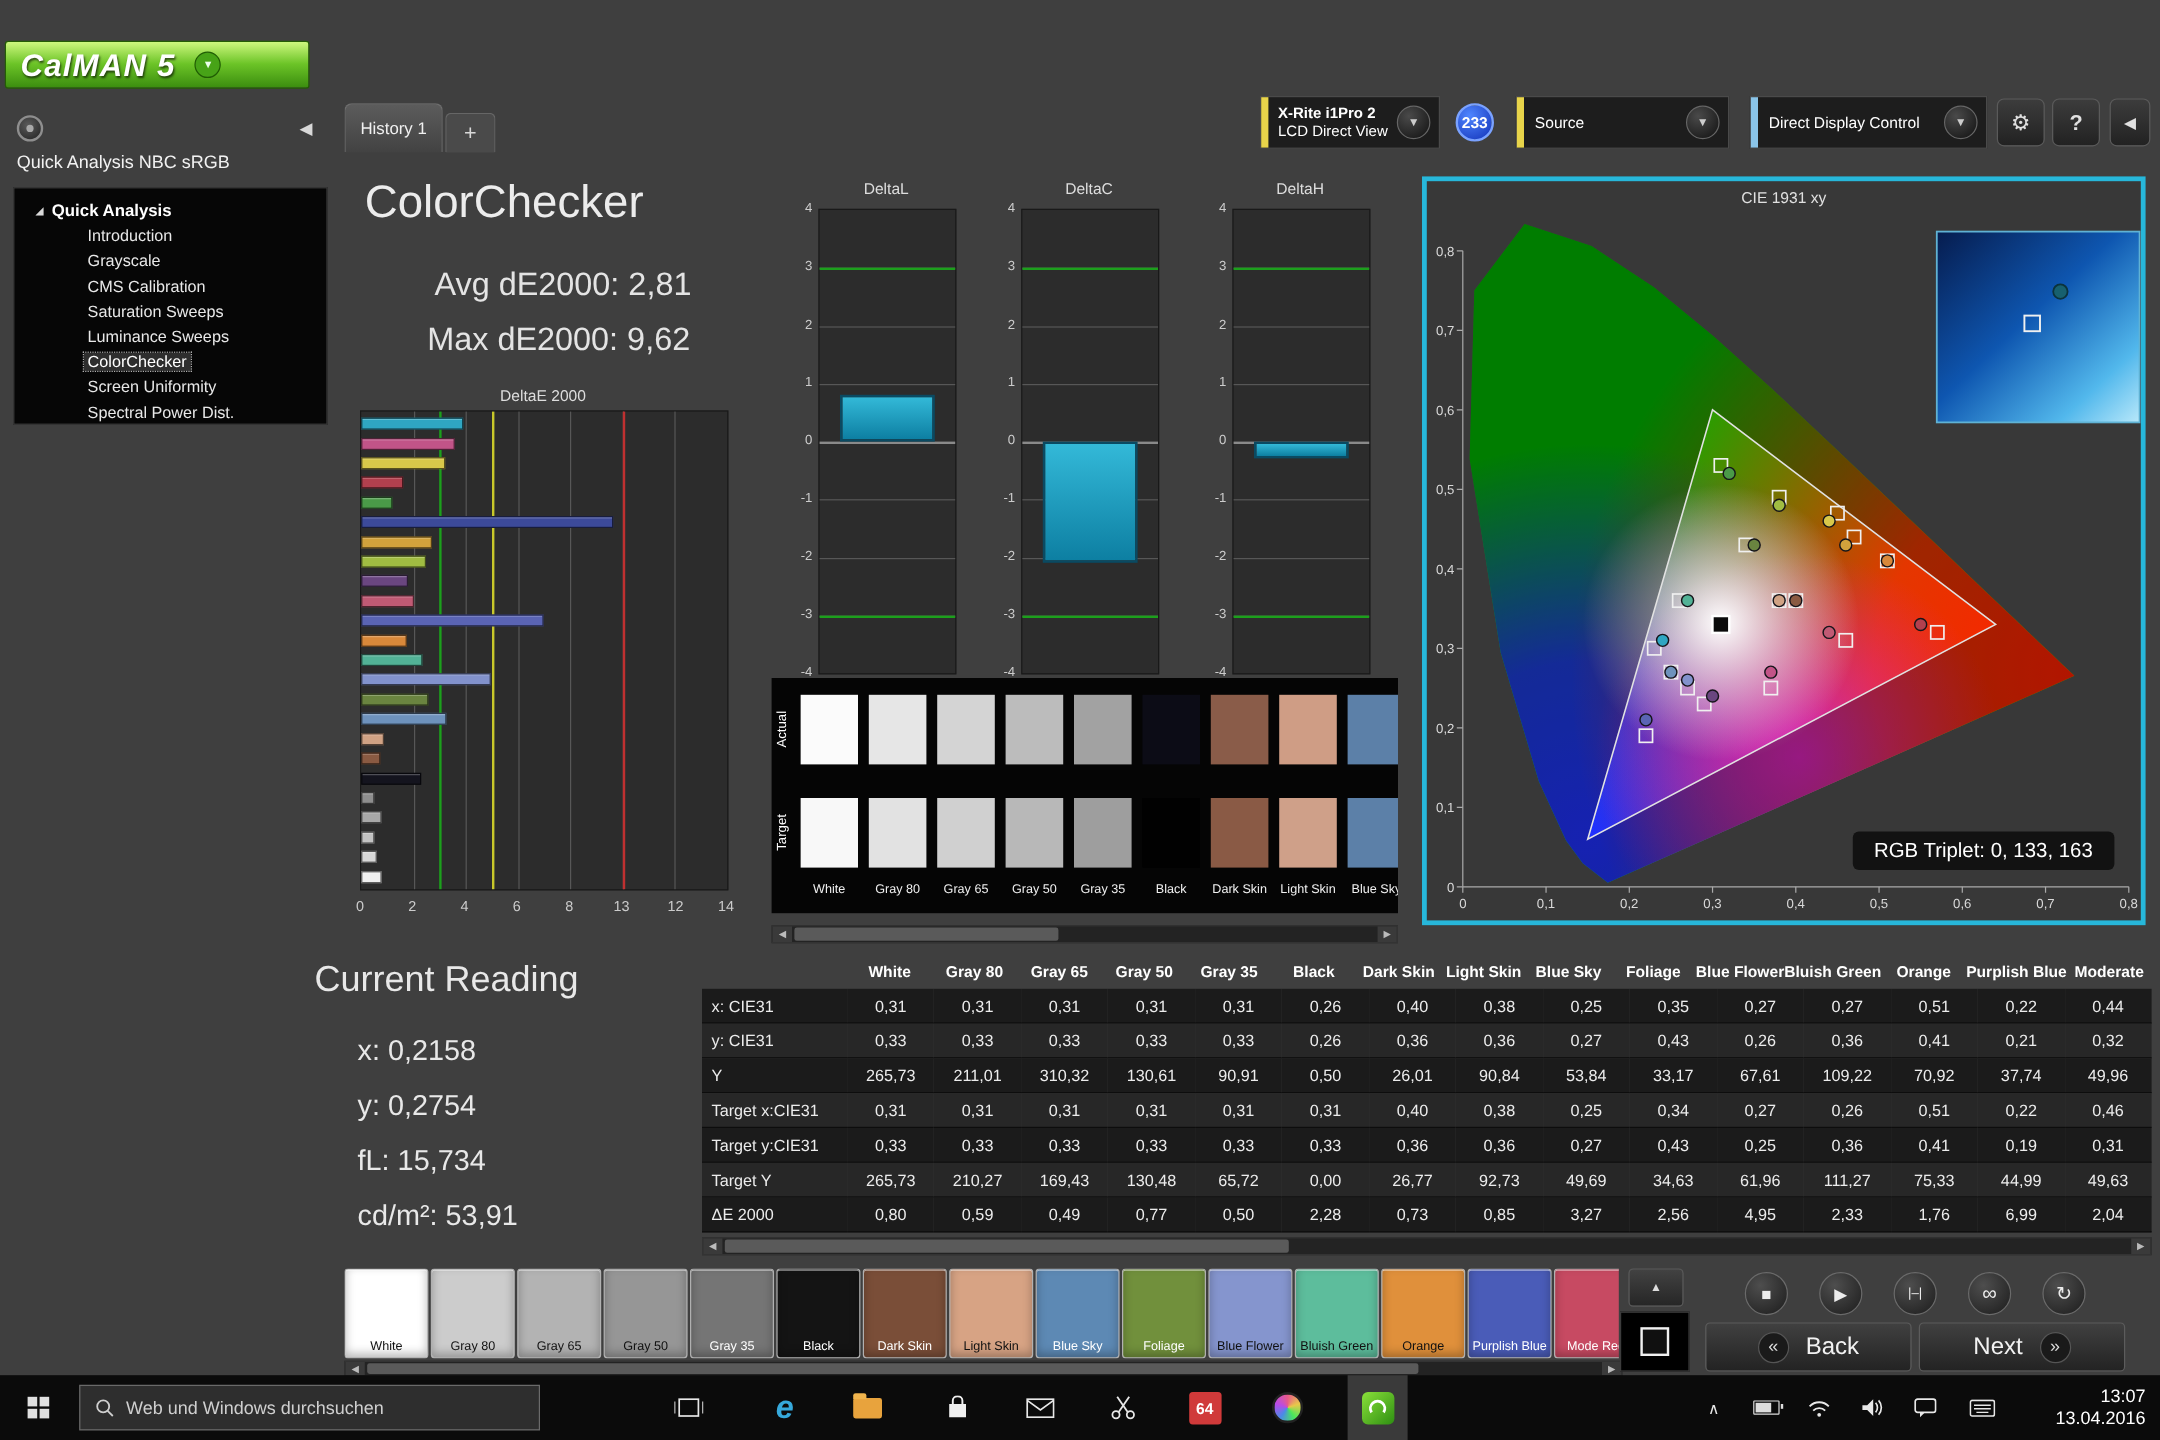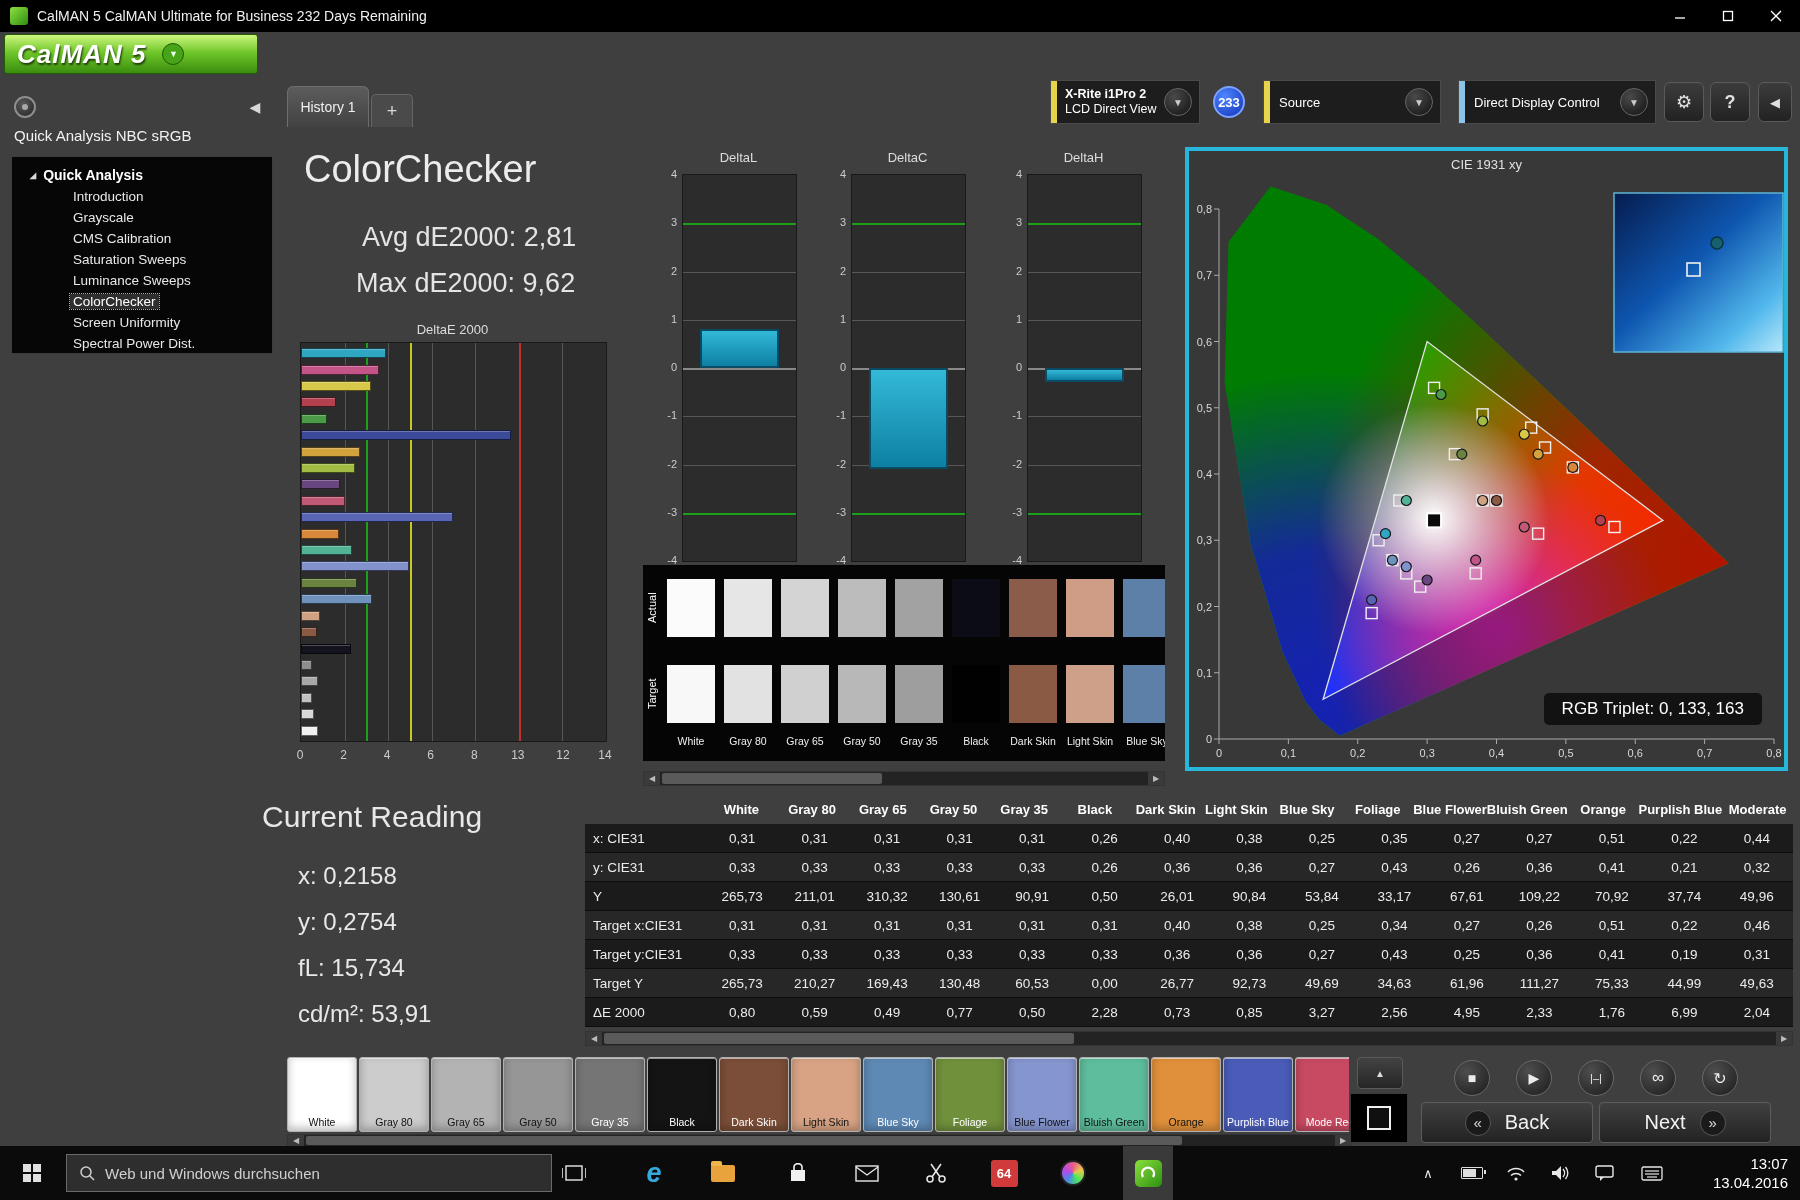--- a/index.html
+++ b/index.html
@@ -177,21 +177,21 @@
            display:flex;align-items:center;justify-content:center;gap:14px;box-sizing:border-box;}
   #btn-back{left:1421px;} #btn-next{left:1599px;}
   .chev{width:26px;height:26px;border-radius:50%;background:#1a1a1a;border:1px solid #555;font-size:15px;
         display:flex;align-items:center;justify-content:center;color:#ddd;box-sizing:border-box;}
 
   
   #taskbar{position:absolute;left:0;top:1146px;width:1800px;height:54px;background:#0b0b0b;}
   #start-btn{position:absolute;left:0;top:0;width:64px;height:54px;display:flex;align-items:center;justify-content:center;}
   .win-grid{display:grid;grid-template-columns:8px 8px;grid-template-rows:8px 8px;gap:2px;}
   .win-grid div{background:#e0e0e0;}
-  #search-box{position:absolute;left:66px;top:8px;width:486px;height:38px;background:#2e2e2e;border:1px solid #6a6a6a;
+  #search-box{position:absolute;left:66px;top:8px;width:384px;height:38px;background:#2e2e2e;border:1px solid #6a6a6a;
               display:flex;align-items:center;gap:10px;padding-left:12px;color:#cfcfcf;font-size:15px;box-sizing:border-box;}
   .tb-icon{position:absolute;top:0;width:50px;height:54px;display:flex;align-items:center;justify-content:center;}
   #tb-calman{background:#3a3a3a;}
   #tb-edge span{font-size:27px;font-weight:bold;font-style:italic;color:#36a9dc;}
   .folder-ico{position:relative;width:24px;height:17px;background:#e8a33d;border-radius:2px;}
   .folder-ico::before{content:"";position:absolute;left:0;top:-4px;width:11px;height:5px;background:#f0b44d;
                       border-radius:2px 2px 0 0;}
   #r64-badge{width:27px;height:27px;background:#d03a3a;border-radius:3px;color:#fff;font-size:13px;font-weight:bold;
              display:flex;align-items:center;justify-content:center;}
   #paint-ico{width:26px;height:26px;border-radius:50%;
@@ -206,42 +206,20 @@
               line-height:19px;}
   .batt{position:relative;width:20px;height:10px;border:1px solid #ddd;border-radius:1px;}
   .batt::before{content:"";position:absolute;right:-4px;top:2px;width:2px;height:4px;background:#ddd;}
   .batt::after{content:"";position:absolute;left:1px;top:1px;bottom:1px;width:13px;background:#ddd;}
 </style>
 </head>
 <body>
 
 <div id="screen">
 
-  <div id="titlebar">
-    <div id="app-icon"></div>
-    <div id="title-text">CalMAN 5 CalMAN Ultimate for Business 232 Days Remaining</div>
-    <div id="win-controls">
-      <div class="win-btn">
-        <svg width="12" height="12">
-            <line x1="1" y1="8" x2="11" y2="8" stroke="#fff" stroke-width="1.3"></line>
-          </svg>
-      </div>
-      <div class="win-btn">
-        <svg width="12" height="12">
-            <rect x="1.5" y="1.5" width="9" height="9" fill="none" stroke="#fff" stroke-width="1.3"></rect>
-          </svg>
-      </div>
-      <div class="win-btn">
-        <svg width="12" height="12">
-            <line x1="1" y1="1" x2="11" y2="11" stroke="#fff" stroke-width="1.3"></line>
-            <line x1="11" y1="1" x2="1" y2="11" stroke="#fff" stroke-width="1.3"></line>
-          </svg>
-      </div>
-    </div>
-  </div>
 
   <div id="logo">
     <span id="logo-text">CalMAN 5</span>
     <span id="logo-drop">▼</span>
   </div>
 
   <div id="tab-history">History 1</div>
   <div id="tab-add">+</div>
 
   <div class="dd" id="dd-meter">
@@ -774,21 +752,21 @@
         <div class="tcell">0,41</div>
         <div class="tcell">0,19</div>
         <div class="tcell">0,31</div>
       </div>
       <div class="trow even">
         <div class="tcell tlabel">Target Y</div>
         <div class="tcell">265,73</div>
         <div class="tcell">210,27</div>
         <div class="tcell">169,43</div>
         <div class="tcell">130,48</div>
-        <div class="tcell">60,53</div>
+        <div class="tcell">65,72</div>
         <div class="tcell">0,00</div>
         <div class="tcell">26,77</div>
         <div class="tcell">92,73</div>
         <div class="tcell">49,69</div>
         <div class="tcell">34,63</div>
         <div class="tcell">61,96</div>
         <div class="tcell">111,27</div>
         <div class="tcell">75,33</div>
         <div class="tcell">44,99</div>
         <div class="tcell">49,63</div>

